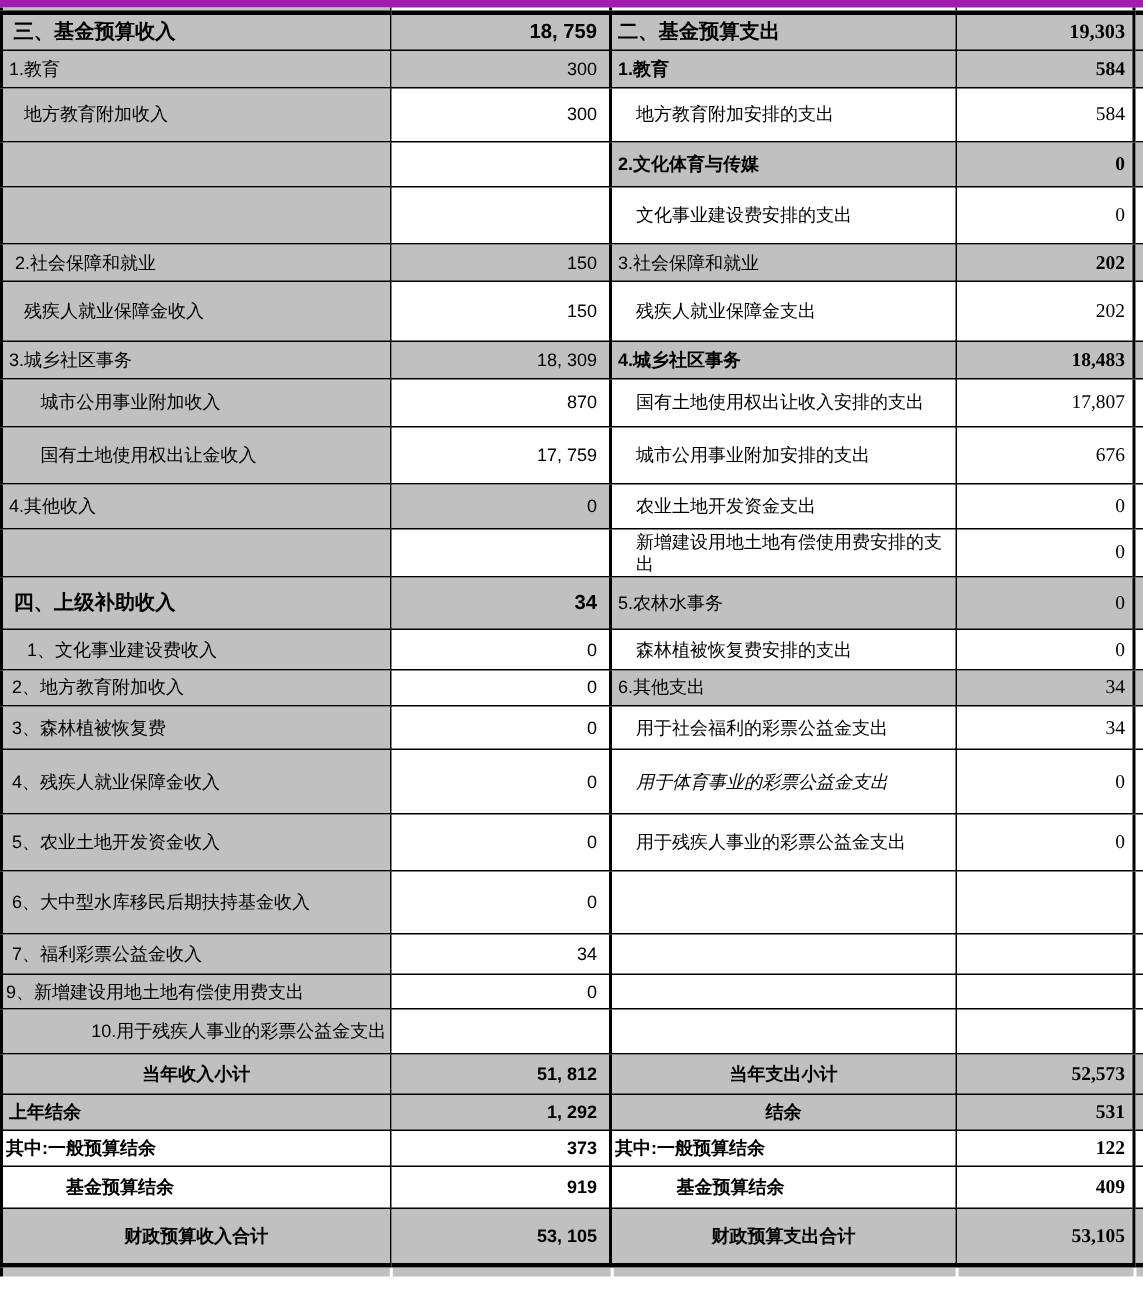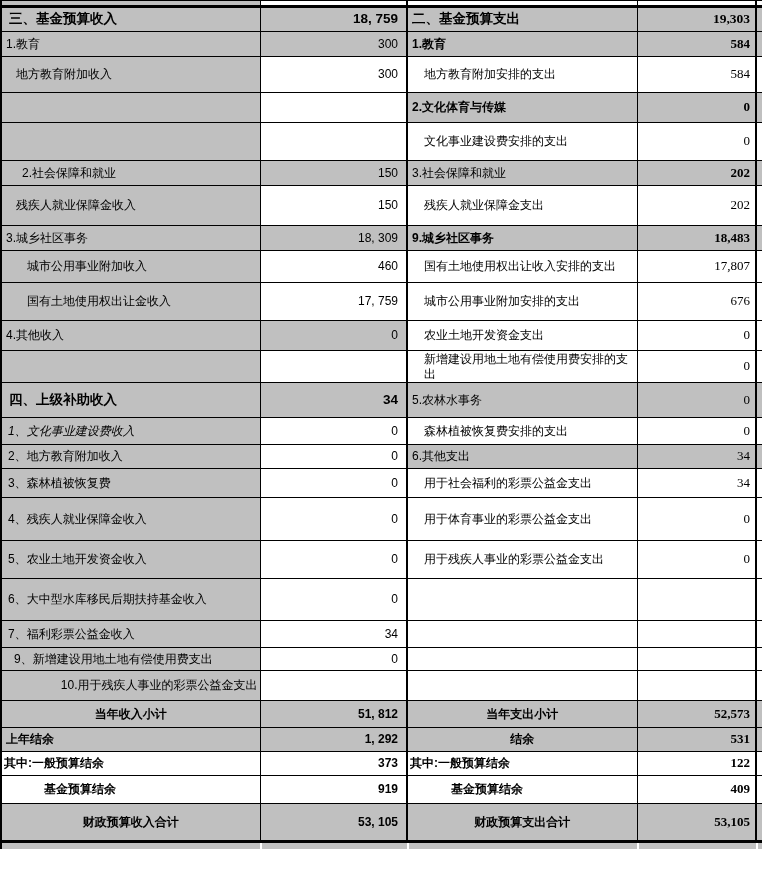--- a/index.html
+++ b/index.html
@@ -1,18 +1,18 @@
 <!DOCTYPE html>
 <html><head>
 <meta charset="utf-8">
 <style>
   html,body{margin:0;padding:0}
   body{width:762px;height:873px;overflow:hidden;background:#fff}
   .page{width:762px;height:873px}
-  table{border-collapse:collapse;table-layout:fixed;width:762px;border-top:1px solid #a21caf}
+  table{border-collapse:collapse;table-layout:fixed;width:762px;border-top:5px solid #a21caf}
   td{border:1px solid #000;padding:0 2px;font-family:"Liberation Sans",sans-serif;
      font-size:12px;color:#000;vertical-align:middle;line-height:1.25;overflow:hidden}
   .bg-g{background:#c0c0c0}
   .bg-w{background:#fff}
   .bold{font-weight:700}
   .num{text-align:right;padding-right:8px}
   .c3.num{padding-right:5px}
   .c4{padding:0}
   .ctr{text-align:center}
   .serif{font-family:"Liberation Serif",serif;font-size:13px}
@@ -76,43 +76,43 @@
           <td class="c4 bg-g"></td>
         </tr>
         <tr style="height: 38px;">
           <td class="c0 bg-g"></td>
           <td class="c1 bg-w num"></td>
           <td class="c2 bg-w" style="padding-left: 16px;">文化事业建设费安排的支出</td>
           <td class="c3 bg-w num serif">0</td>
           <td class="c4 bg-w"></td>
         </tr>
         <tr style="height: 25px;">
-          <td class="c0 bg-g" style="padding-left: 20px;">2.社会保障和就业</td>
+          <td class="c0 bg-g" style="padding-left: 8px;">2.社会保障和就业</td>
           <td class="c1 bg-g num">150</td>
           <td class="c2 bg-g" style="padding-left: 4px;">3.社会保障和就业</td>
           <td class="c3 bg-g bold num serif">202</td>
           <td class="c4 bg-g"></td>
         </tr>
         <tr style="height: 40px;">
           <td class="c0 bg-g" style="padding-left: 14px;">残疾人就业保障金收入</td>
           <td class="c1 bg-w num">150</td>
           <td class="c2 bg-w" style="padding-left: 16px;">残疾人就业保障金支出</td>
           <td class="c3 bg-w num serif">202</td>
           <td class="c4 bg-w"></td>
         </tr>
         <tr style="height: 25px;">
           <td class="c0 bg-g" style="padding-left: 4px;">3.城乡社区事务</td>
           <td class="c1 bg-g num">18, 309</td>
-          <td class="c2 bg-g bold" style="padding-left: 4px;">9.城乡社区事务</td>
+          <td class="c2 bg-g bold" style="padding-left: 4px;">4.城乡社区事务</td>
           <td class="c3 bg-g bold num serif">18,483</td>
           <td class="c4 bg-g"></td>
         </tr>
         <tr style="height: 32px;">
           <td class="c0 bg-g" style="padding-left: 25px;">城市公用事业附加收入</td>
-          <td class="c1 bg-w num">460</td>
+          <td class="c1 bg-w num">870</td>
           <td class="c2 bg-w" style="padding-left: 16px;">国有土地使用权出让收入安排的支出</td>
           <td class="c3 bg-w num serif">17,807</td>
           <td class="c4 bg-w"></td>
         </tr>
         <tr style="height: 38px;">
           <td class="c0 bg-g" style="padding-left: 25px;">国有土地使用权出让金收入</td>
           <td class="c1 bg-w num">17, 759</td>
           <td class="c2 bg-w" style="padding-left: 16px;">城市公用事业附加安排的支出</td>
           <td class="c3 bg-w num serif">676</td>
           <td class="c4 bg-w"></td>
@@ -132,21 +132,21 @@
           <td class="c4 bg-w"></td>
         </tr>
         <tr style="height: 35px;">
           <td class="c0 bg-g bold hd" style="padding-left: 7px;">四、上级补助收入</td>
           <td class="c1 bg-g bold num hd">34</td>
           <td class="c2 bg-g" style="padding-left: 4px;">5.农林水事务</td>
           <td class="c3 bg-g num serif">0</td>
           <td class="c4 bg-g"></td>
         </tr>
         <tr style="height: 27px;">
-          <td class="c0 bg-g" style="padding-left: 6px; font-style: italic;">1、文化事业建设费收入</td>
+          <td class="c0 bg-g" style="padding-left: 16px;">1、文化事业建设费收入</td>
           <td class="c1 bg-w num">0</td>
           <td class="c2 bg-w" style="padding-left: 16px;">森林植被恢复费安排的支出</td>
           <td class="c3 bg-w num serif">0</td>
           <td class="c4 bg-w"></td>
         </tr>
         <tr style="height: 24px;">
           <td class="c0 bg-g" style="padding-left: 6px;">2、地方教育附加收入</td>
           <td class="c1 bg-w num">0</td>
           <td class="c2 bg-g" style="padding-left: 4px;">6.其他支出</td>
           <td class="c3 bg-g num serif">34</td>
@@ -155,21 +155,21 @@
         <tr style="height: 29px;">
           <td class="c0 bg-g" style="padding-left: 6px; margin-left: 47px;">3、森林植被恢复费</td>
           <td class="c1 bg-w num">0</td>
           <td class="c2 bg-w" style="padding-left: 16px;">用于社会福利的彩票公益金支出</td>
           <td class="c3 bg-w num serif">34</td>
           <td class="c4 bg-w"></td>
         </tr>
         <tr style="height: 43px;">
           <td class="c0 bg-g" style="padding-left: 6px;">4、残疾人就业保障金收入</td>
           <td class="c1 bg-w num">0</td>
-          <td class="c2 bg-w" style="padding-left: 16px;">用于体育事业的彩票公益金支出</td>
+          <td class="c2 bg-w" style="padding-left: 16px; font-style: italic;">用于体育事业的彩票公益金支出</td>
           <td class="c3 bg-w num serif">0</td>
           <td class="c4 bg-w"></td>
         </tr>
         <tr style="height: 38px;">
           <td class="c0 bg-g" style="padding-left: 6px; margin-left: 44px;">5、农业土地开发资金收入</td>
           <td class="c1 bg-w num">0</td>
           <td class="c2 bg-w" style="padding-left: 16px;">用于残疾人事业的彩票公益金支出</td>
           <td class="c3 bg-w num serif">0</td>
           <td class="c4 bg-w"></td>
         </tr>
@@ -181,21 +181,21 @@
           <td class="c4 bg-w"></td>
         </tr>
         <tr style="height: 27px;">
           <td class="c0 bg-g" style="padding-left: 6px;">7、福利彩票公益金收入</td>
           <td class="c1 bg-w num">34</td>
           <td class="c2 bg-w"></td>
           <td class="c3 bg-w num"></td>
           <td class="c4 bg-w"></td>
         </tr>
         <tr style="height: 23px;">
-          <td class="c0 bg-g" style="padding-left: 12px;">9、新增建设用地土地有偿使用费支出</td>
+          <td class="c0 bg-g" style="padding-left: 2px;">9、新增建设用地土地有偿使用费支出</td>
           <td class="c1 bg-w num">0</td>
           <td class="c2 bg-w"></td>
           <td class="c3 bg-w num"></td>
           <td class="c4 bg-w"></td>
         </tr>
         <tr style="height: 30px; text-align: right;">
           <td class="c0 bg-g" style="padding-left: 4px;">10.用于残疾人事业的彩票公益金支出</td>
           <td class="c1 bg-w num"></td>
           <td class="c2 bg-w"></td>
           <td class="c3 bg-w num"></td>

